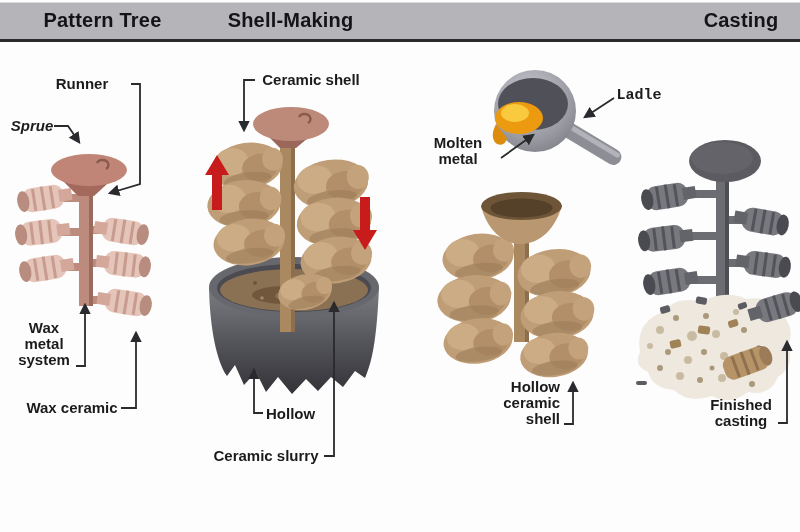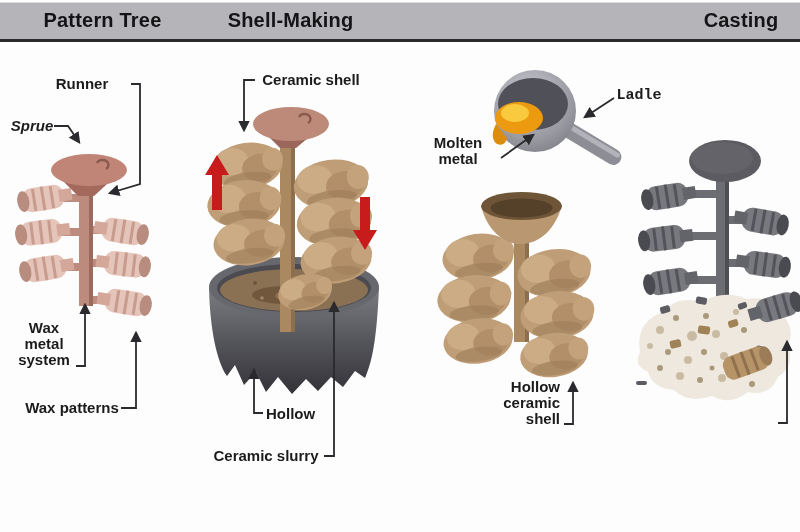--- a/index.html
+++ b/index.html
@@ -245,26 +245,28 @@
     <g stroke="#2a2a2e" stroke-width="1.8" fill="none">
       <path d="M778,423 L787,423 L787,342" marker-end="url(#ah)"></path>
     </g>
   </svg>
 
   <div id="runner-label" class="label tc">Runner</div>
   <div id="sprue-label" class="label tc">Sprue</div>
   <div id="wax-gating-label" class="label tc">Wax
 metal
 system</div>
-  <div id="wax-patterns-label" class="label tc">Wax patterns</div>
+  <div id="wax-patterns-label" class="label tc">Wax ceramic</div>
 
   <div id="ceramic-shell-label" class="label tl">Ceramic shell</div>
   <div id="flask-label" class="label tl">Hollow</div>
   <div id="ceramic-slurry-label" class="label tc">Ceramic slurry</div>
 
   <div id="ladle-label" class="label tl">Ladle</div>
   <div id="molten-metal-label" class="label tc">Molten
 metal</div>
   <div id="hollow-shell-label" class="label tr">Hollow
 ceramic
 shell</div>
 
+  <div id="finished-casting-label" class="label tc">Finished
+casting</div>
 </div>
 
 </body></html>

